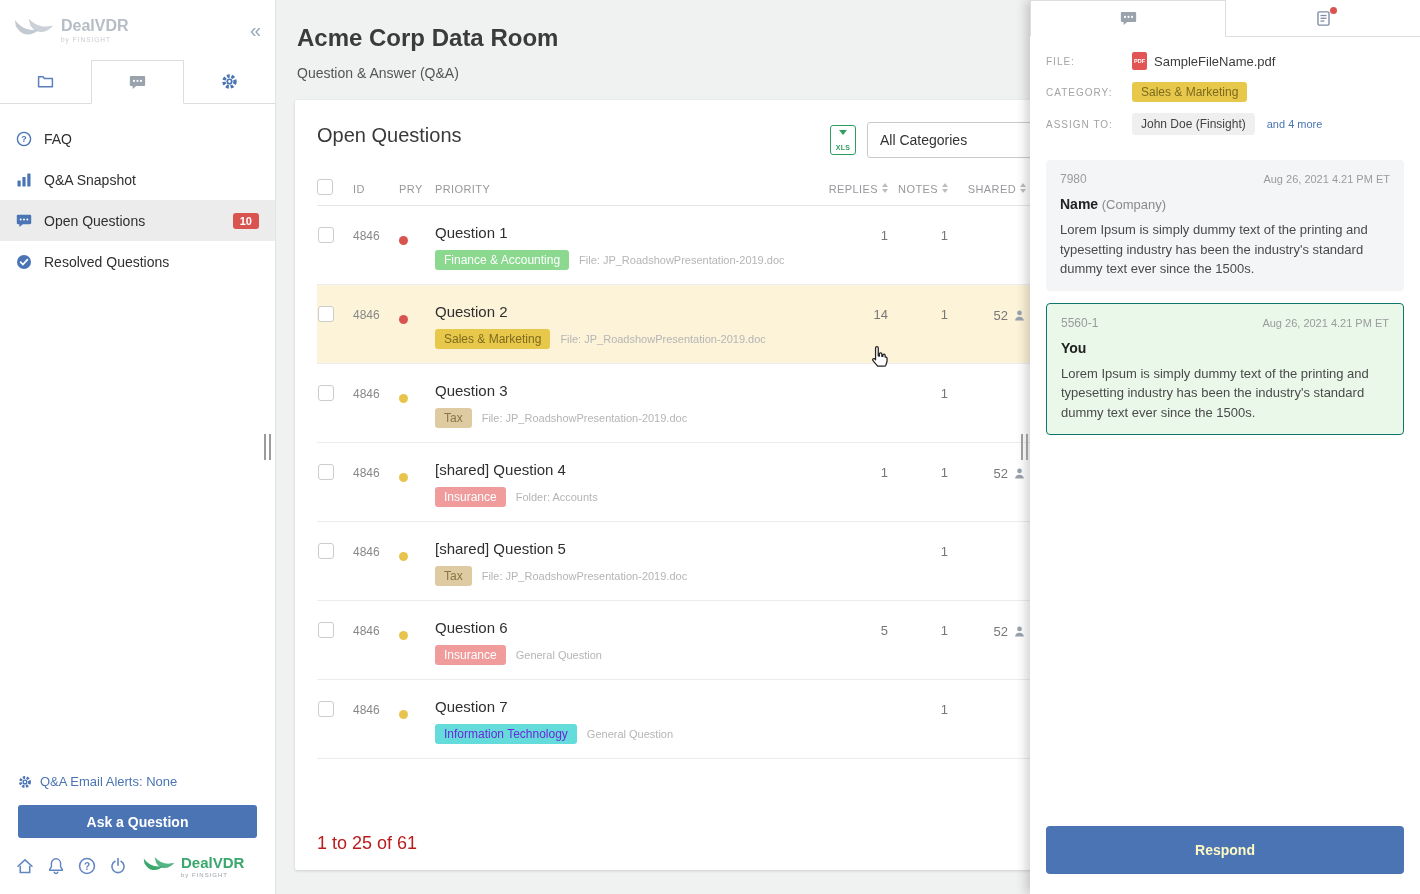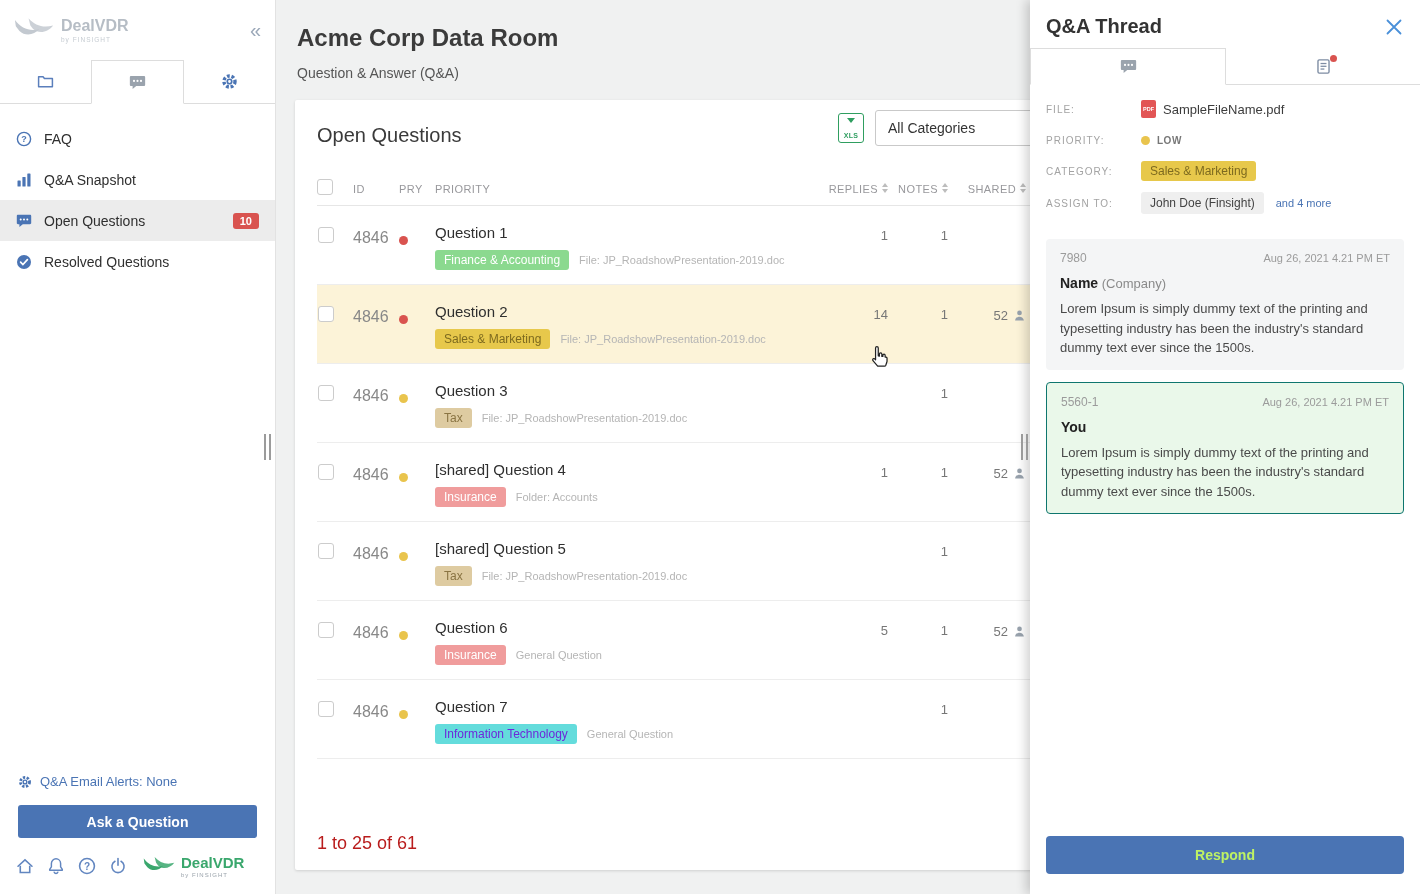--- a/index.html
+++ b/index.html
@@ -43,21 +43,21 @@
 
   
   .main { position:absolute; left:277px; top:0; width:1143px; height:894px; background:#f0f1f1; }
   .main-header { padding:24px 20px 0; }
   .main-header h1 { font-size:24px; font-weight:bold; color:#3b3b3b; }
   .page-sub { margin-top:13px; font-size:14px; color:#555; }
   .card { position:absolute; left:18px; top:100px; width:1090px; height:770px; background:#fff;
           border-radius:2px; box-shadow:0 1px 3px rgba(0,0,0,.14); padding:0 22px; }
   .card-head { position:relative; height:72px; }
   .card-head h2 { position:absolute; left:0; top:24px; font-size:20px; font-weight:normal; color:#3a3a3a; }
-  .head-controls { position:absolute; left:513px; top:8px; height:40px; display:flex; align-items:center; gap:11px;margin-left:8px; }
+  .head-controls { position:absolute; left:513px; top:20px; height:40px; display:flex; align-items:center; gap:11px; }
   .xls { width:26px; height:30px; border:1.6px solid #2f9e60; border-radius:3px; position:relative;
          display:flex; align-items:flex-end; justify-content:center; cursor:pointer; background:#fff; }
   .xls-label { font-size:7px; font-weight:bold; color:#2f9e60; margin-bottom:3px; letter-spacing:.3px; }
   .xls-arrow { position:absolute; top:4px; left:50%; transform:translateX(-50%); width:0; height:0;
                border-left:4px solid transparent; border-right:4px solid transparent; border-top:5px solid #2f9e60; }
   .select { display:flex; align-items:center; width:220px; height:36px; border:1px solid #c9c9c9;
             border-radius:3px; background:#fff; padding:0 12px; font-size:14px; color:#333; cursor:pointer; }
   .chev { width:0; height:0; border-left:4.5px solid transparent; border-right:4.5px solid transparent;
           border-top:5px solid #666; margin-left:auto; }
   .t-head { display:flex; align-items:center; height:34px; border-bottom:1px solid #e6e6e6; }
@@ -71,21 +71,21 @@
   .col-trail { width:337px; }
   .t-head .col-num, .t-head .col-shared { display:flex; justify-content:flex-end; }
   .sort { display:inline-flex; flex-direction:column; gap:2px; margin-left:4px; }
   .s-up { width:0; height:0; border-left:3.5px solid transparent; border-right:3.5px solid transparent; border-bottom:4px solid #bdbdbd; }
   .s-dn { width:0; height:0; border-left:3.5px solid transparent; border-right:3.5px solid transparent; border-top:4px solid #bdbdbd; }
   .checkbox { width:16px; height:16px; border:1.5px solid #ccc; border-radius:3px; background:#fff;
               display:inline-block; cursor:pointer; }
   .q-row { display:flex; height:79px; border-bottom:1px solid #ededed; cursor:pointer; }
   .q-row.highlight { background:var(--row-hl); }
   .q-row .col-cb { padding-top:21px; padding-left:1px; }
-  .q-row .col-id { padding-top:23px; font-size:16px; color:#888; }
+  .q-row .col-id { padding-top:23px; font-size:12px; color:#888; }
   .q-row .col-pry { padding-top:25px; }
   .dot { width:9px; height:9px; border-radius:50%; display:inline-block; }
   .q-row .col-q { padding-top:18px; }
   .q-title { font-size:15px; color:#2f2f2f; }
   .q-tagrow { margin-top:9px; display:flex; align-items:center; gap:10px; }
   .pill { font-size:12px; padding:3px 9px; border-radius:3px; white-space:nowrap; }
   .q-meta { font-size:11px; color:#b5b5b5; white-space:nowrap; }
   .q-row .col-num { padding-top:22px; font-size:13px; color:#777; text-align:right; }
   .q-row .col-shared { padding-top:23px; font-size:13px; color:#777; display:flex;
                        justify-content:flex-end; align-items:flex-start; gap:5px; }
@@ -101,41 +101,41 @@
   .thread-tabs { display:flex; height:37px; border-bottom:1px solid #ddd; }
   .thread-tab { flex:1; display:flex; align-items:center; justify-content:center; cursor:pointer; }
   .thread-tab.active { border:1px solid #ddd; border-bottom:1px solid #fff; margin-bottom:-1px; background:#fff; }
   .tt-wrap { position:relative; display:inline-flex; }
   .tt-ic { width:17px; height:17px; }
   .chat-tc { color:#9aa3ad; } .notes-tc { color:#7d8ca3; }
   .dot-badge { position:absolute; top:-3px; right:-5px; width:7px; height:7px; border-radius:50%;
                background:var(--badge-red); }
   .thread-fields { padding:14px 16px 2px; }
   .f-row { display:flex; align-items:center; margin-bottom:11px; min-height:20px; }
-  .f-label { width:95px; flex-shrink:0; font-size:10px; color:#a3a3a3; letter-spacing:1px; }
+  .f-label { width:86px; flex-shrink:0; font-size:10px; color:#a3a3a3; letter-spacing:1px; }
   .f-value { display:flex; align-items:center; gap:7px; font-size:13px; color:#3c3c3c; }
   .pdf-ic { width:15px; height:18px; background:#e25555; border-radius:2px; color:#fff; font-size:5.5px;
             font-weight:bold; display:inline-flex; align-items:center; justify-content:center; flex-shrink:0; }
   .pri-dot { width:9px; height:9px; border-radius:50%; display:inline-block; }
   .pri-text { font-size:10px; font-weight:bold; color:#777; letter-spacing:.5px; }
   .assign-pill { background:#efefef; padding:4px 9px; border-radius:3px; font-size:12px; color:#444; }
   .more-link { font-size:11px; color:var(--accent); margin-left:5px; cursor:pointer; text-decoration:none; }
   .thread-messages { flex:1; overflow:hidden; display:flex; flex-direction:column; gap:12px;
                      padding:12px 16px 0; }
   .msg { border-radius:4px; padding:12px 14px; }
   .msg-gray { background:#f4f5f6; }
   .msg-green { background:#eaf8ea; border:1px solid #0f766e; }
   .msg-head { display:flex; align-items:baseline; }
   .msg-id { font-size:12px; color:#9b9b9b; }
   .msg-time { margin-left:auto; font-size:11px; color:#9b9b9b; }
   .msg-author { margin-top:9px; }
   .msg-author-name { font-size:14px; font-weight:bold; color:#222; }
   .msg-author-suffix { font-size:13px; color:#8a8a8a; }
   .msg-text { margin-top:7px; font-size:13px; color:#4a4a4a; line-height:1.5; }
-  .respond-btn { margin:16px 16px 20px; height:38px; background:var(--accent); color:#bef264; border:none;
+  .respond-btn { margin:16px 16px 20px; height:48px; background:var(--accent); color:#fef9c3; border:none;
                  border-radius:4px; font-size:14px; font-weight:bold; font-family:inherit; cursor:pointer; }
 
   
   .grip { position:absolute; top:434px; width:7px; height:26px; border-left:2px solid #9b9b9b;
           border-right:2px solid #9b9b9b; z-index:30; cursor:col-resize; }
   .cursor { position:absolute; left:866px; top:344px; z-index:100; pointer-events:none; }
 </style>
 </head>
 <body>
 
@@ -484,26 +484,20 @@
             </svg>
     </div>
     <div class="col-trail"></div>
   </div>
       </div>
     <div class="pagination">1 to 25 of 61</div>
   </div>
 </section>
 
 <aside class="thread">
-  <div class="thread-header">
-    <h2>Q&amp;A Thread</h2>
-    <svg class="close-x" viewBox="0 0 20 20" width="20" height="20">
-        <path d="M3.5 3.5l13 13M16.5 3.5l-13 13" stroke="currentColor" stroke-width="1.8" stroke-linecap="round"></path>
-      </svg>
-  </div>
   <div class="thread-tabs">
       <div class="thread-tab active">
         <span class="tt-wrap">
           <svg class="ic tt-ic chat-tc" viewBox="0 0 16 16">
             <use href="#i-chat"></use>
           </svg>
         </span>
       </div>
       <div class="thread-tab">
         <span class="tt-wrap">
@@ -518,27 +512,20 @@
     <div class="f-row">
       <span class="f-label">FILE:</span>
       <span class="f-value">
         <span class="pdf-ic">
             <span>PDF</span>
           </span>
         <span>SampleFileName.pdf</span>
       </span>
     </div>
     <div class="f-row">
-      <span class="f-label">PRIORITY:</span>
-      <span class="f-value">
-        <span class="pri-dot" style="background: rgb(233, 196, 77);"></span>
-        <span class="pri-text">LOW</span>
-      </span>
-    </div>
-    <div class="f-row">
       <span class="f-label">CATEGORY:</span>
       <span class="f-value">
         <span class="pill cat-pill" style="background: rgb(231, 200, 75); color: rgb(125, 106, 31);">Sales &amp; Marketing</span>
       </span>
     </div>
     <div class="f-row">
       <span class="f-label">ASSIGN TO:</span>
       <span class="f-value">
         <span class="assign-pill">John Doe (Finsight)</span>
         <a class="more-link">and 4 more</a>

